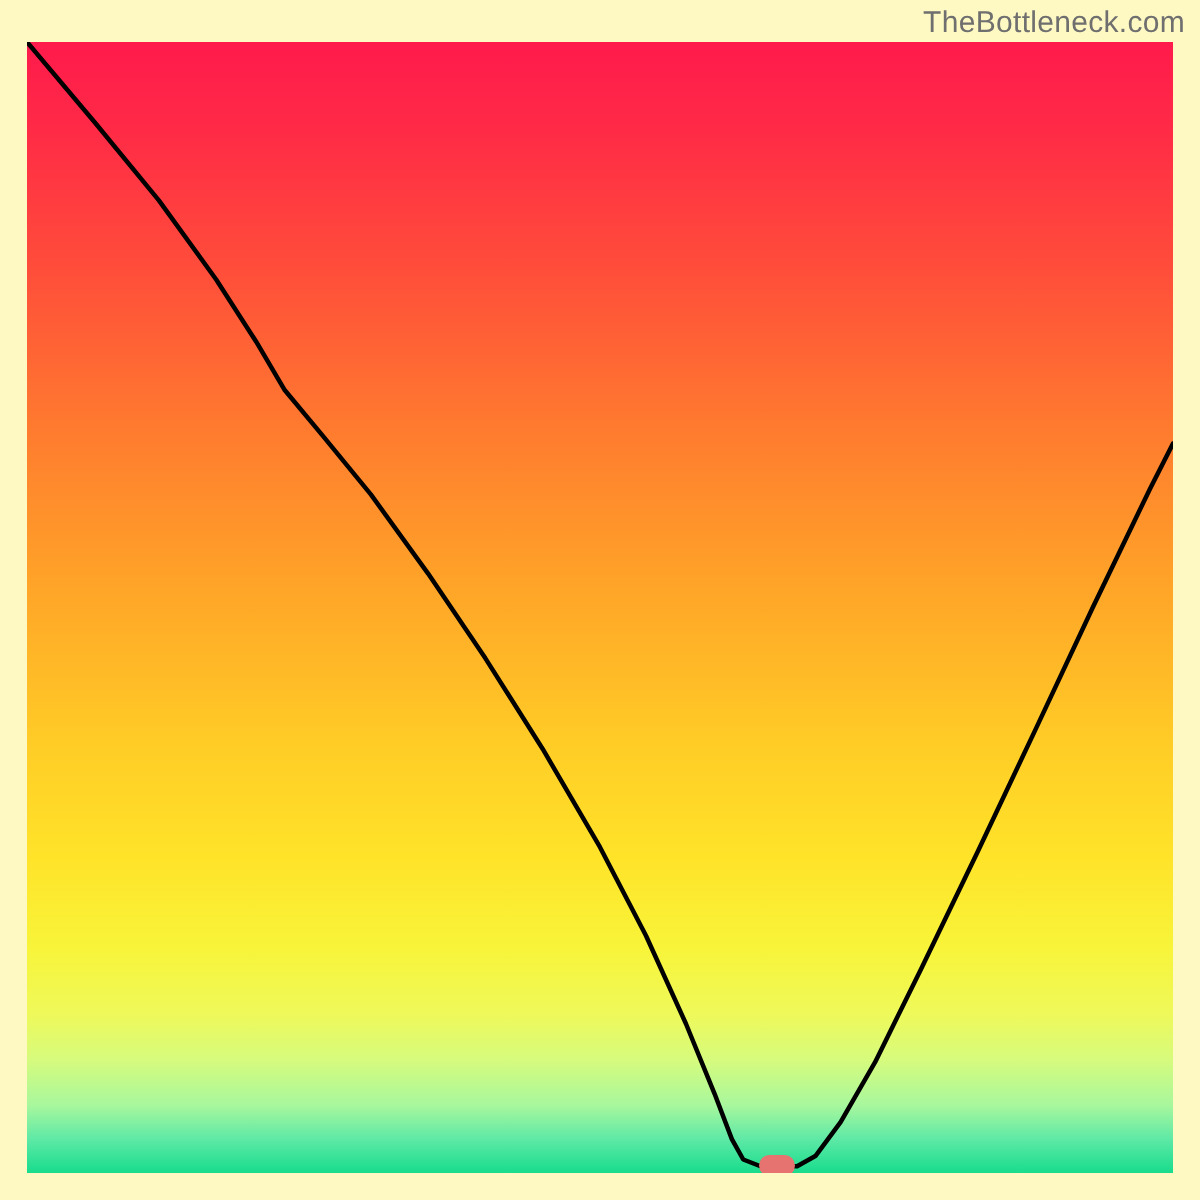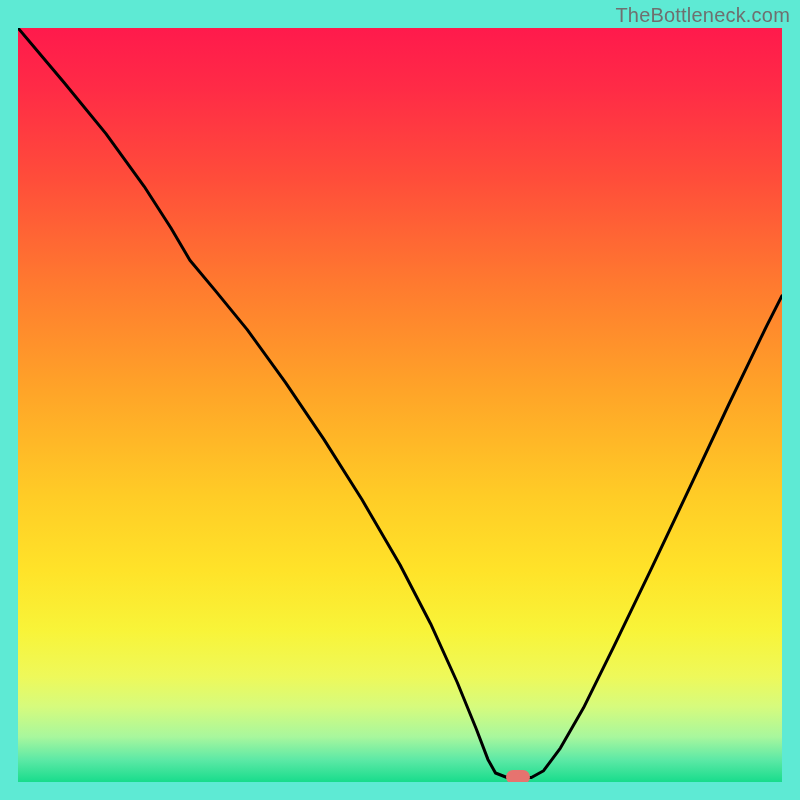--- a/index.html
+++ b/index.html
@@ -8,21 +8,21 @@
     width: 800px;
     height: 800px;
     background: #000;
     overflow: hidden;
     font-family: Arial, Helvetica, sans-serif;
   }
   .frame {
     position: relative;
     width: 800px;
     height: 800px;
-    background: #5eead4;
+    background: #fef9c3;
   }
   .watermark {
     position: absolute;
     top: 4px;
     right: 10px;
     color: #6f6f6f;
     font-size: 20px;
     font-weight: 500;
     letter-spacing: 0.2px;
     z-index: 10;

